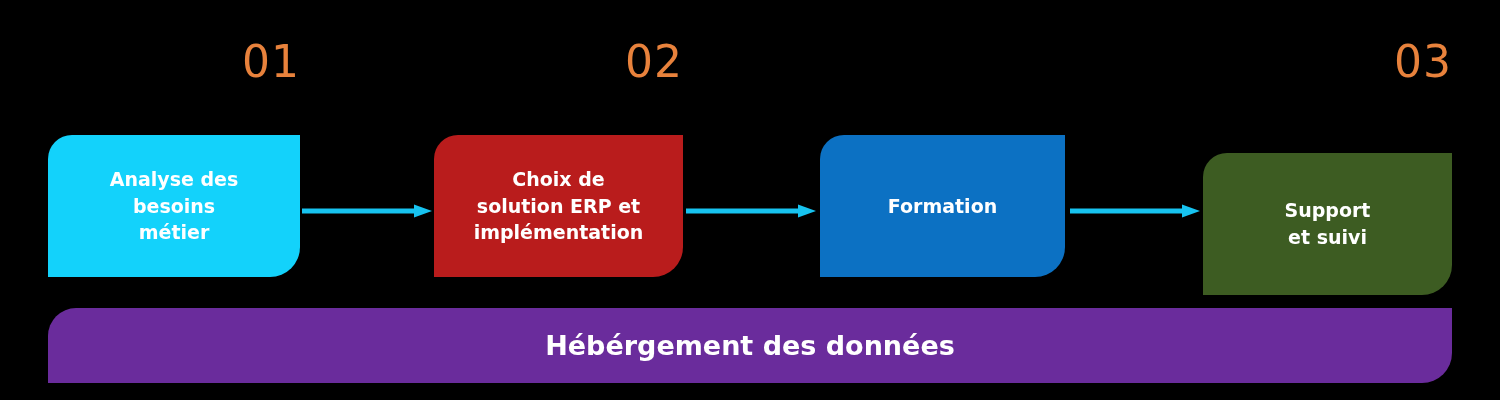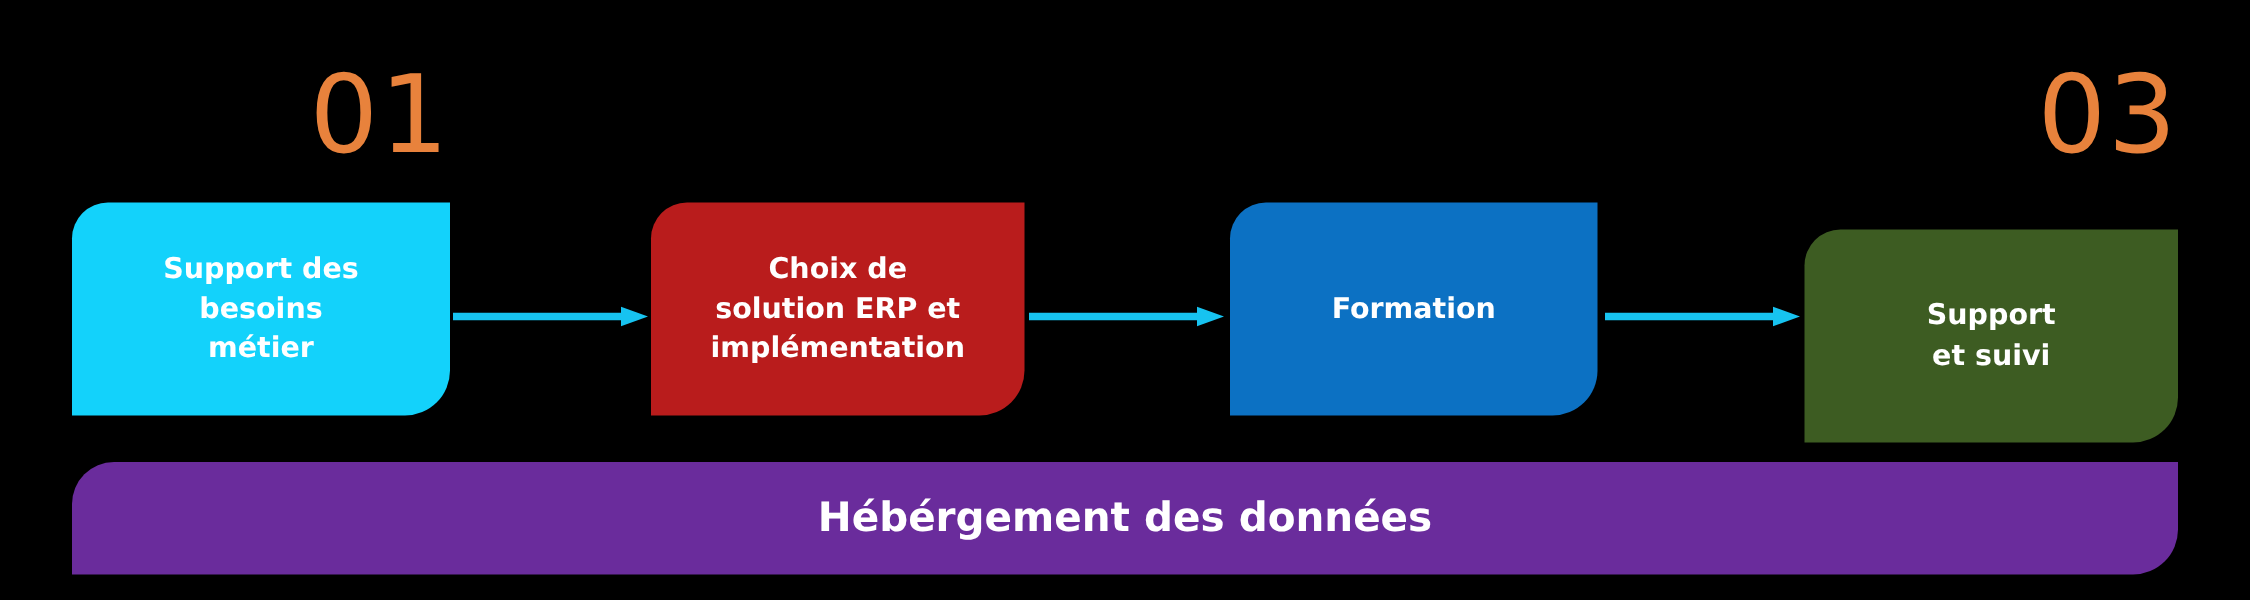--- a/index.html
+++ b/index.html
@@ -14,21 +14,21 @@
     background: #000000;
     overflow: hidden;
     font-family: "DejaVu Sans", "Liberation Sans", sans-serif;
   }
 
   
   .step-number {
     position: absolute;
     color: #E8823C;
     font-family: "DejaVu Sans", "Liberation Sans", sans-serif;
-    font-size: 72px;
+    font-size: 44px;
     font-weight: 400;
     line-height: 1;
     letter-spacing: 1px;
     text-align: right;
     white-space: nowrap;
   }
 
   
   .step-box {
     position: absolute;
@@ -72,32 +72,33 @@
   }
 </style>
 </head>
 <body>
 
 <div id="canvas">
 
   <div class="step-number" style="left:160px; top:40px; width:140px;">01</div>
 
   <div class="step-box" style="left:48px; top:135px; width:252px; height:142px; background:#13D2FB;">
-    <span class="label">Support des
+    <span class="label">Analyse des
 besoins
 métier</span>
   </div>
 
   <div class="arrow" style="left:302px; top:204px; width:130px;">
     <svg width="130" height="14" viewBox="0 0 130 14">
       <line x1="0" y1="7" x2="118" y2="7" stroke="#17C3F0" stroke-width="5"></line>
       <polygon points="112,0.5 130,7 112,13.5" fill="#17C3F0"></polygon>
     </svg>
   </div>
 
+  <div class="step-number" style="left:543px; top:40px; width:140px;">02</div>
 
   <div class="step-box" style="left:434px; top:135px; width:249px; height:142px; background:#b91c1c;">
     <span class="label">Choix de
 solution ERP et
 implémentation</span>
   </div>
 
   <div class="arrow" style="left:686px; top:204px; width:130px;">
     <svg width="130" height="14" viewBox="0 0 130 14">
       <line x1="0" y1="7" x2="118" y2="7" stroke="#17C3F0" stroke-width="5"></line>

